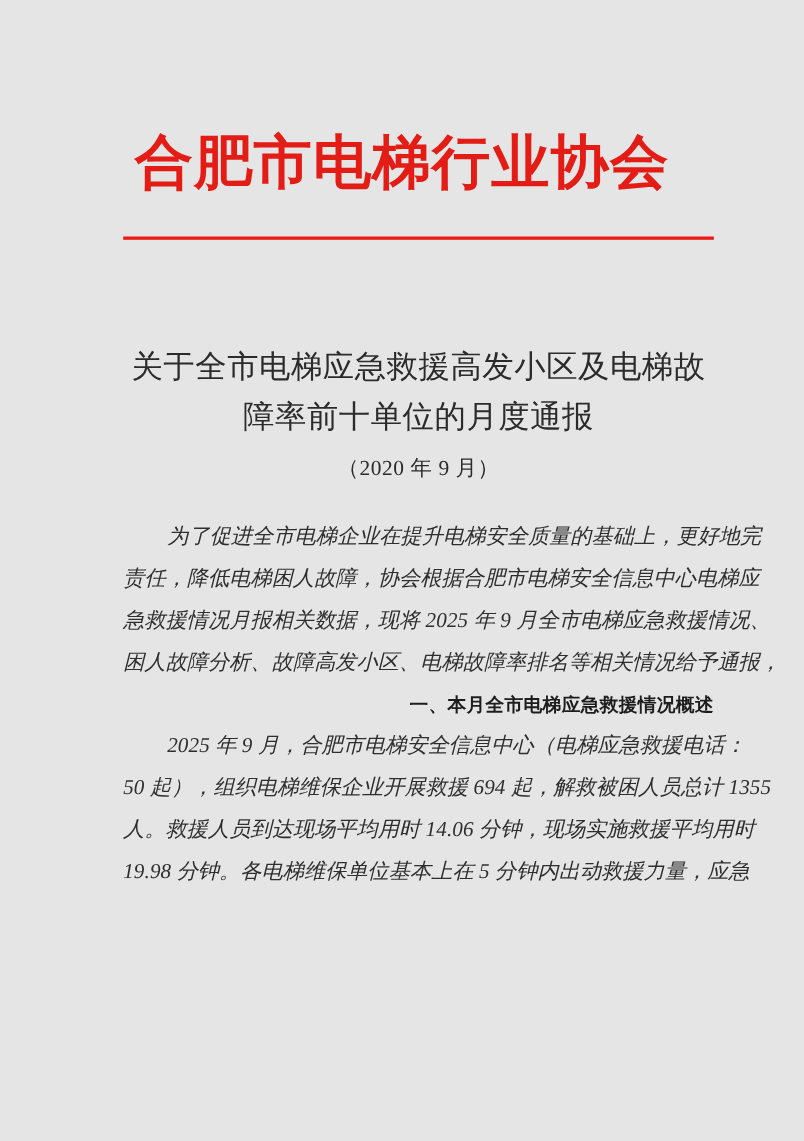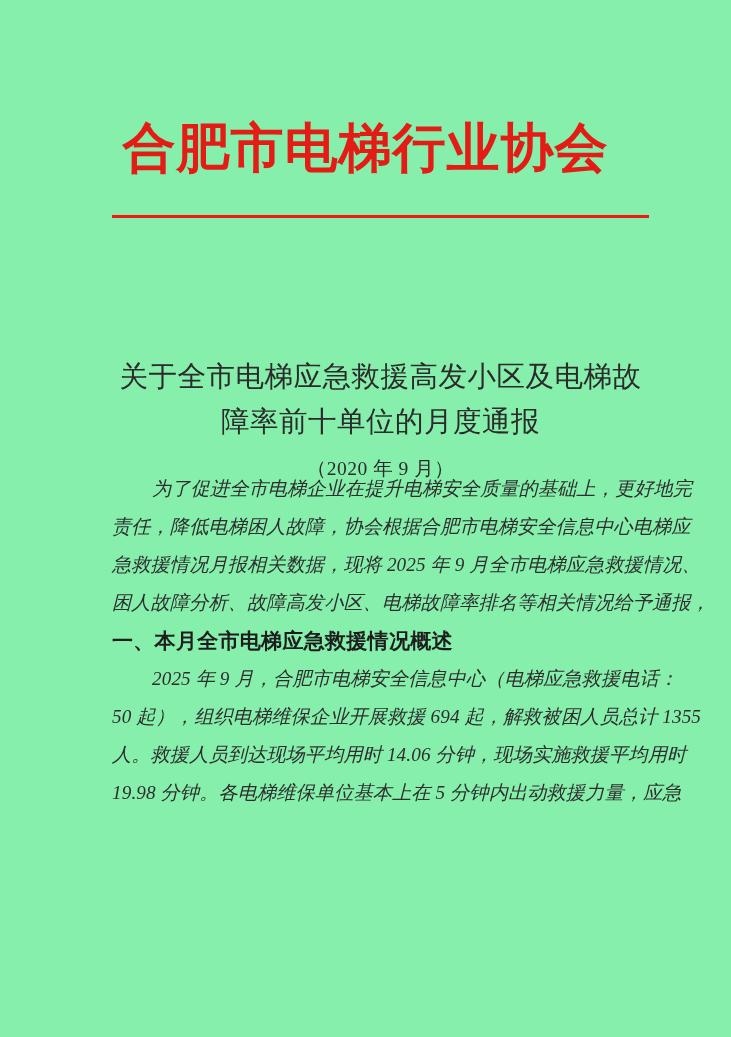--- a/index.html
+++ b/index.html
@@ -13,21 +13,21 @@
     position: relative;
     overflow: hidden;
     font-family: "Liberation Serif", "DejaVu Serif", serif;
     color: #262626;
     -webkit-font-smoothing: antialiased;
   }
 
   .page {
     position: absolute;
     inset: 0;
-    background: #86efac;
+    background: #e5e5e5;
     padding-left: 15px;
   }
 
   
   .letterhead {
     position: absolute;
     left: 0;
     right: 0;
     top: 118px;
     text-align: center;
@@ -51,21 +51,20 @@
     background: #ec1c12;
   }
 
   
   .doc-title-block {
     position: absolute;
     left: 112px;
     width: 537px;
     top: 312px;
     text-align: center;
-    margin-top: 42px;
   }
   .doc-title {
     font-family: "Liberation Serif", "DejaVu Serif", serif;
     font-size: 28.5px;
     line-height: 45px;
     color: #2b2b2b;
     font-weight: normal;
     letter-spacing: 0.5px;
     margin: 0;
   }
@@ -104,27 +103,28 @@
     display: block;
     white-space: nowrap;
     font-style: italic;
   }
   .indent {
     display: inline-block;
     width: 40px;
   }
   .section-heading {
     font-family: "Liberation Sans", "DejaVu Sans", sans-serif;
-    font-size: 21px;
+    font-size: 17px;
     line-height: 38px;
     font-weight: bold;
     color: #1d1d1d;
     margin: 0;
     letter-spacing: 0.3px;
     white-space: nowrap;
+    text-align: right;
   }
 </style>
 </head>
 <body>
 
 <div class="page">
 
   <div class="letterhead">
     <div class="letterhead-title">合肥市电梯行业协会</div>
   </div>

